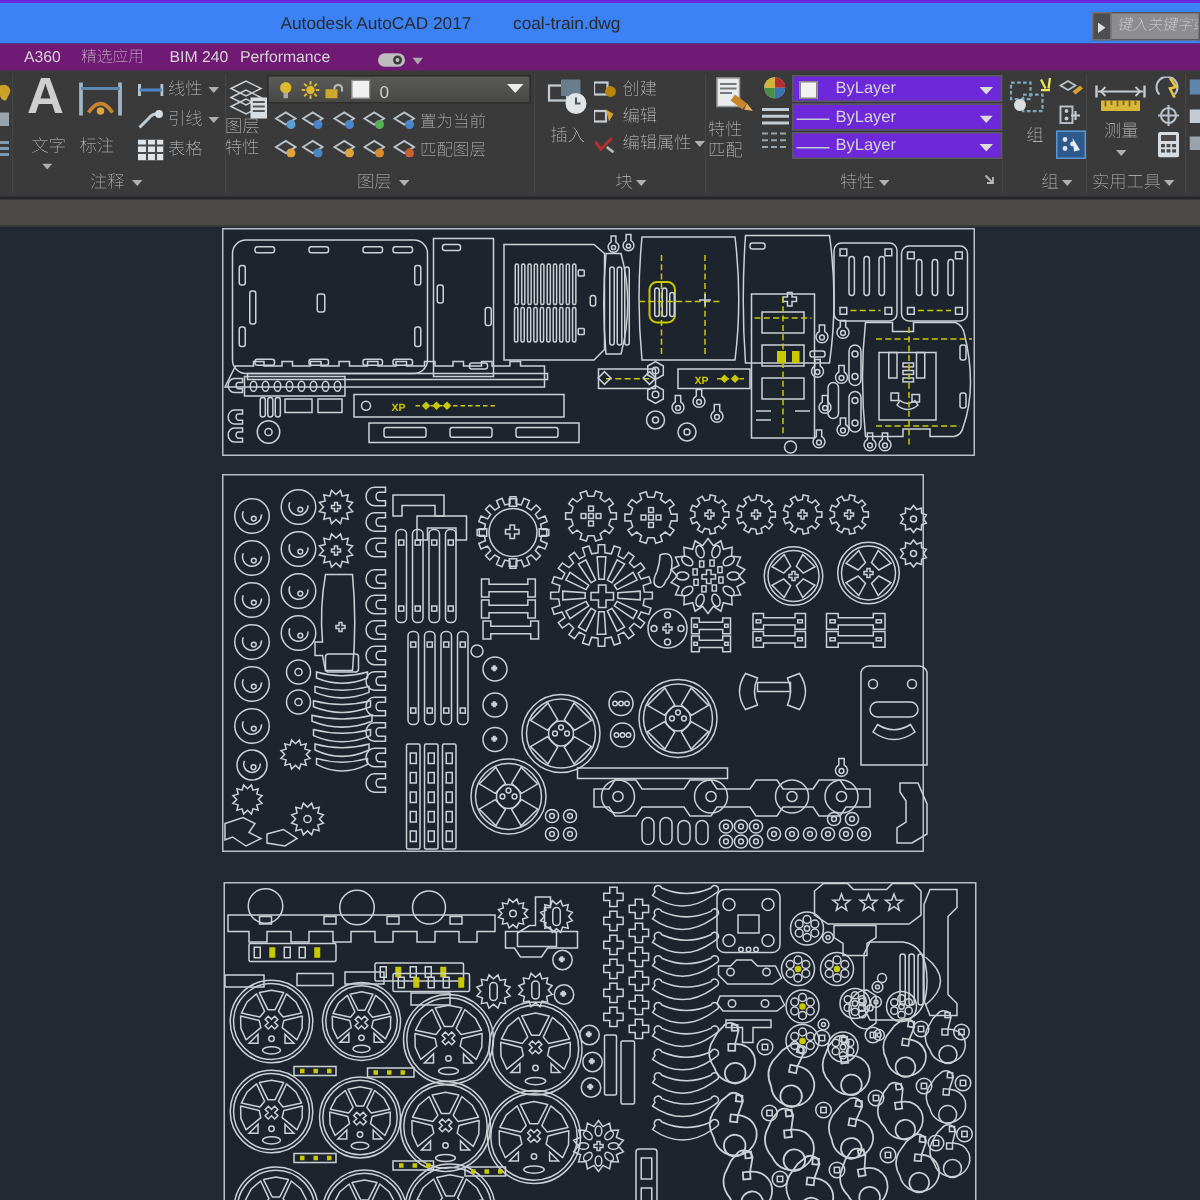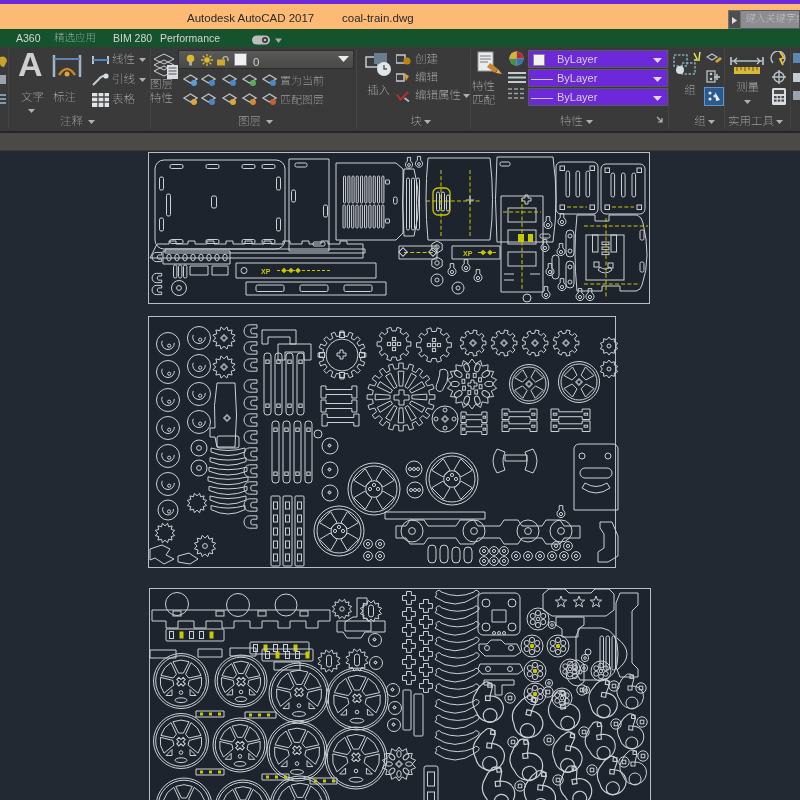--- a/index.html
+++ b/index.html
@@ -1,19 +1,19 @@
 <!DOCTYPE html>
 <html><head><meta charset="utf-8"><style>
 *{margin:0;padding:0;box-sizing:border-box}
 html,body{width:800px;height:800px;overflow:hidden;background:#232933;font-family:"Liberation Sans",sans-serif}
-.titlebar{position:absolute;left:0;top:0;width:800px;height:29px;background:#fdba74;border-top:4px solid #6d28d9}
+.titlebar{position:absolute;left:0;top:0;width:800px;height:29px;background:#3b82f6;border-top:2px solid #6d28d9}
 .tt{position:absolute;top:8px;font-size:11.5px;color:#2a2a2a;white-space:nowrap}
 .sbtn{position:absolute;left:728px;top:6px;width:13px;height:19px;background:#4e4e4e;border:1px solid #707070;color:#e8e8e8;font-size:8px;line-height:19px;text-align:center}
 .sfield{position:absolute;left:741px;top:6px;width:59px;height:19px;background:#8d8d91;border:1px solid #5a5a5a;border-left:none;color:#dcdcdc;font-size:10px;font-style:italic;line-height:18px;padding-left:4px;overflow:hidden;white-space:nowrap}
-.menubar{position:absolute;left:0;top:29px;width:800px;height:34px;background:#14532d;border-bottom:1px solid #0ea5e9}
+.menubar{position:absolute;left:0;top:29px;width:800px;height:34px;background:#701a75;border-bottom:1px solid #0ea5e9}
 .menubar>span{position:absolute;top:2.5px;font-size:10.5px;color:#d6d6d6;white-space:nowrap}
 .ribbon{position:absolute;left:0;top:47px;width:800px;height:84px;background:#3a3a3a}
 .ab{position:absolute;white-space:nowrap}
 .abf{position:absolute}
 .vsep{position:absolute;top:2px;width:1px;height:80px;background:#2d2d2d;border-right:1px solid #454545}
 .lb12{font-size:11.5px;color:#cfcfcf}
 .laybox{position:absolute;left:178px;top:3px;width:176px;height:19px;background:linear-gradient(#5a5a58,#484846);border:1px solid #2e2e2e}
 .ddrow{position:absolute;left:528px;width:140px;height:18px;background:#6d28d9;border:1px solid #5a5a5a}
 .ddtxt{position:absolute;left:28px;top:2px;font-size:11px;color:#d4d4d4}
 .band{position:absolute;left:0;top:131px;width:800px;height:20px;background:#4b4a46;border-top:2px solid #26262a;border-bottom:1px solid #3a3a38}
@@ -47,21 +47,21 @@
 <div class="menubar">
     <span style="left:16px">A360</span>
     <svg class="ab" style="left:54px;top:3px" width="42" height="14" viewBox="0 0 42.00 14">
       <g fill="#d6d6d6" transform="translate(0 9.19) scale(0.010500 -0.010500)">
         <path transform="translate(0 0)" d="M203 829H233V-70H203ZM47 492H361V463H47ZM196 478 224 470Q212 419 194.5 363.0Q177 307 155.5 252.0Q134 197 111.0 150.0Q88 103 65 70Q63 75 58.5 80.0Q54 85 49.5 90.0Q45 95 41 98Q71 139 101.0 203.0Q131 267 156.5 339.5Q182 412 196 478ZM227 433Q236 421 254.5 393.0Q273 365 294.5 332.0Q316 299 334.0 270.0Q352 241 359 228L334 205Q327 222 310.0 252.0Q293 282 272.5 316.0Q252 350 234.5 378.5Q217 407 208 420ZM69 757 94 763Q109 730 122.5 691.5Q136 653 146.0 617.0Q156 581 160 552L133 545Q129 574 119.0 610.5Q109 647 96.0 685.5Q83 724 69 757ZM345 766 376 754Q364 719 349.0 679.0Q334 639 319.0 601.5Q304 564 290 537L268 547Q281 575 295.5 614.0Q310 653 323.5 693.5Q337 734 345 766ZM433 741H929V712H433ZM459 627H906V598H459ZM405 506H954V476H405ZM659 831H688V491H659ZM478 396H868V367H509V-67H478ZM850 396H879V-23Q879 -40 874.5 -49.0Q870 -58 856 -63Q842 -67 814.0 -67.5Q786 -68 740 -68Q739 -62 735.5 -54.0Q732 -46 727 -39Q768 -40 796.0 -40.0Q824 -40 834 -39Q844 -39 847.0 -35.5Q850 -32 850 -24ZM491 266H868V236H491ZM491 134H868V105H491Z"></path>
         <path transform="translate(1000 0)" d="M324 473H942V443H324ZM436 678H900V649H436ZM616 828H647V453H616ZM471 801 500 795Q480 723 448.0 656.5Q416 590 379 543Q377 545 371.5 548.0Q366 551 360.5 554.0Q355 557 351 558Q391 605 421.5 669.0Q452 733 471 801ZM690 466H720V155Q720 139 727.0 134.5Q734 130 759 130Q764 130 780.0 130.0Q796 130 815.5 130.0Q835 130 852.5 130.0Q870 130 877 130Q893 130 901.0 138.5Q909 147 912.0 175.5Q915 204 916 263Q920 260 924.5 257.0Q929 254 934.5 252.5Q940 251 945 249Q943 189 938.0 157.0Q933 125 919.5 112.5Q906 100 880 100Q876 100 858.5 100.0Q841 100 819.5 100.0Q798 100 780.5 100.0Q763 100 759 100Q732 100 717.0 104.0Q702 108 696.0 120.0Q690 132 690 155ZM520 458H550Q544 388 529.5 330.5Q515 273 488.5 227.0Q462 181 418.5 146.5Q375 112 310 88Q308 92 304.5 96.0Q301 100 297.0 104.0Q293 108 290 110Q353 132 395.0 164.5Q437 197 462.5 240.5Q488 284 501.0 338.5Q514 393 520 458ZM78 777 100 792Q132 768 163.0 738.5Q194 709 220.5 679.5Q247 650 263 625L239 608Q224 633 197.5 663.0Q171 693 140.0 723.0Q109 753 78 777ZM231 449V58H201V420H66V449ZM229 74Q252 74 272.5 58.0Q293 42 330 19Q377 -7 439.0 -15.0Q501 -23 582 -23Q646 -23 714.0 -21.0Q782 -19 846.0 -16.0Q910 -13 960 -10Q958 -13 956.0 -19.0Q954 -25 952.5 -31.0Q951 -37 950 -43Q919 -45 872.0 -46.5Q825 -48 772.0 -49.5Q719 -51 669.0 -52.0Q619 -53 583 -53Q498 -53 432.0 -44.0Q366 -35 318 -6Q290 11 268.0 28.5Q246 46 229 46Q210 46 186.5 32.5Q163 19 136.0 -5.0Q109 -29 79 -60L58 -35Q90 -5 119.5 20.0Q149 45 177.0 59.5Q205 74 229 74Z"></path>
         <path transform="translate(2000 0)" d="M146 689H932V660H146ZM133 689H163V413Q163 359 159.5 296.5Q156 234 146.5 168.5Q137 103 118.5 40.5Q100 -22 70 -76Q68 -73 63.0 -70.0Q58 -67 53.5 -64.0Q49 -61 45 -60Q75 -7 92.5 53.5Q110 114 119.0 177.0Q128 240 130.5 300.5Q133 361 133 413ZM481 823 507 834Q527 805 546.5 770.5Q566 736 576 713L549 700Q539 725 519.5 760.0Q500 795 481 823ZM269 491 294 503Q316 449 338.5 387.0Q361 325 379.5 266.0Q398 207 408 161L380 148Q370 195 352.0 254.0Q334 313 312.0 375.0Q290 437 269 491ZM505 540 531 551Q549 496 566.0 434.5Q583 373 597.0 314.0Q611 255 618 208L590 198Q583 245 569.0 304.0Q555 363 538.5 424.5Q522 486 505 540ZM844 559 873 544Q848 453 813.0 357.5Q778 262 735.0 168.5Q692 75 642 -10Q638 -6 632.5 -1.5Q627 3 622 7Q671 89 714.0 182.5Q757 276 790.5 372.5Q824 469 844 559ZM202 14H948V-16H202Z"></path>
         <path transform="translate(3000 0)" d="M181 757H861V727H181ZM181 521H856V491H181ZM172 279H856V250H172ZM165 757H194V391Q194 337 189.5 276.0Q185 215 172.0 153.0Q159 91 133.0 33.0Q107 -25 63 -75Q61 -71 57.0 -67.0Q53 -63 49.0 -59.5Q45 -56 41 -54Q83 -6 108.0 49.5Q133 105 145.0 163.5Q157 222 161.0 280.0Q165 338 165 391ZM843 757H872V-7Q872 -32 863.5 -44.0Q855 -56 835 -61Q816 -65 772.5 -65.5Q729 -66 655 -65Q654 -60 650.0 -51.0Q646 -42 642 -35Q684 -36 720.0 -36.0Q756 -36 781.0 -35.5Q806 -35 816 -35Q831 -34 837.0 -28.5Q843 -23 843 -8ZM485 748H515V-64H485Z"></path>
       </g>
     </svg>
-    <span style="left:113px">BIM 280</span>
+    <span style="left:113px">BIM 240</span>
     <span style="left:160px">Performance</span>
     <svg class="ab" style="left:252px;top:6px" width="30" height="10" viewBox="0 0 30 10">
       <rect x="0" y="0.5" width="18" height="9" rx="4.5" fill="#bdbdbd"></rect>
       <circle cx="13" cy="5" r="3" fill="#3a3a3a"></circle>
       <circle cx="13" cy="5" r="1.3" fill="#bdbdbd"></circle>
       <path d="M23 3.5 h7 l-3.5 4.5 z" fill="#aaa"></path>
     </svg>
   </div>
 <div class="ribbon">
     <div class="vsep" style="left:8px"></div>

